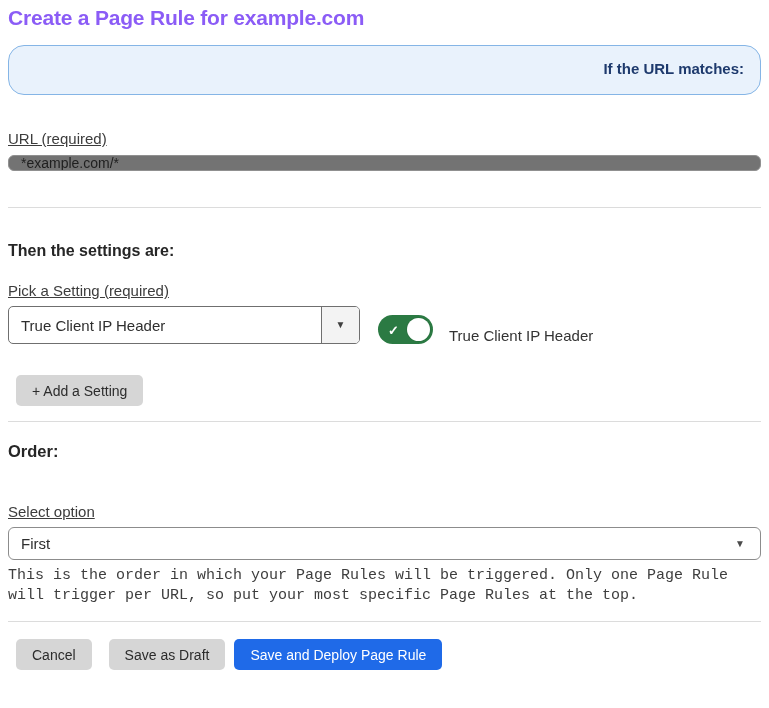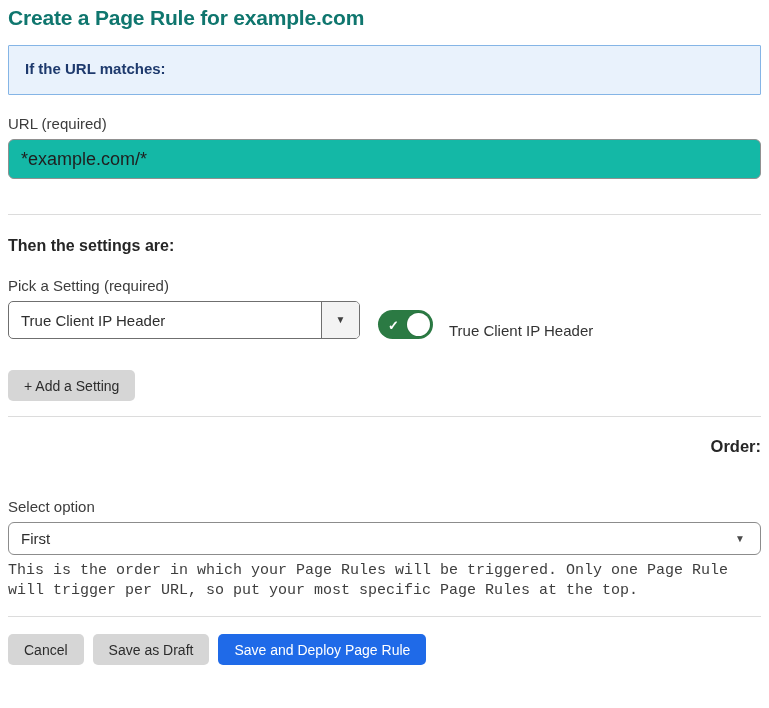--- a/index.html
+++ b/index.html
@@ -7,54 +7,55 @@
   body {
     width: 769px; height: 708px;
     padding: 6px 8px 0;
     background: #ffffff;
     font-family: "Liberation Sans", sans-serif;
     color: #2d2d2d;
     overflow: hidden;
   }
   .page-title {
     font-size: 21px; font-weight: 700; letter-spacing: -0.2px;
-    color: #0f766e; margin: 0 0 15px;
+    color: #8b5cf6; margin: 0 0 15px;
   }
   .info-box {
     background: #e9f2fc;
     border: 1px solid #85b5e6;
-    border-radius: 1px;
+    border-radius: 16px;
     padding: 11px 16px 13px;
     color: #1e3a6d;
     font-size: 15px; line-height: 24px;
-    margin-bottom: 20px;
+    margin-bottom: 35px;
+    text-align: right;
   }
   .info-heading { font-weight: 700; }
   .info-link { color: #2458a8; text-decoration: underline; cursor: pointer; }
   .field-label {
-    font-size: 15px; color: #3c3c3c; margin: 0 0 7px;
+    font-size: 15px; color: #3c3c3c; margin: 0 0 7px; text-decoration: underline;
   }
   .url-label { margin-top: 18px; }
   .url-input {
-    width: 100%; height: 40px;
-    background: #14b8a6;
+    width: 100%; height: 16px;
+    background: #737373;
     border: 1px solid #909090;
     border-radius: 6px;
     padding: 0 12px;
-    font-size: 18px; color: #1f1f1f;
+    font-size: 14px; color: #1f1f1f;
     font-family: "Liberation Sans", sans-serif;
     outline: none;
   }
   .divider { border: none; border-top: 1px solid #dcdcdc; margin: 0; }
   .divider-1 { margin-top: 35px; }
   .divider-2 { margin-top: 15px; }
   .divider-3 { margin-top: 15px; }
   .section-heading {
     font-size: 16px; font-weight: 700; color: #262626;
-    margin: 22px 0 0;
+    margin: 34px 0 0;
   }
   .picker-label { margin-top: 22px; }
   .setting-row { display: flex; align-items: flex-end; margin-top: 0; }
   .setting-select {
     display: flex; align-items: stretch;
     width: 352px; height: 38px;
     background: #ffffff;
     border: 1px solid #6f6f6f;
     border-radius: 5px;
     overflow: hidden; cursor: pointer;
@@ -88,24 +89,24 @@
     background: #ffffff; border-radius: 50%;
     box-shadow: 0 0 0 1px rgba(0,0,0,0.06);
   }
   .toggle-label { font-size: 15px; color: #333333; margin-left: 16px; }
   .btn {
     height: 31px; padding: 0 16px;
     border: none; border-radius: 5px;
     font-size: 14px; font-family: "Liberation Sans", sans-serif;
     cursor: pointer;
   }
-  .btn-gray { background: #d6d6d6; color: #2c2c2c; }
+  .btn-gray { background: #d6d6d6; color: #2c2c2c; margin-left: 8px; }
   .btn-blue { background: #1f6ae8; color: #ffffff; }
   .add-setting-btn { margin-top: 31px; display: block; }
-  .order-heading { margin-top: 20px; font-size: 16.5px; text-align: right; }
+  .order-heading { margin-top: 20px; font-size: 16.5px; }
   .order-label { margin-top: 42px; }
   .order-select {
     display: flex; align-items: center; justify-content: space-between;
     width: 100%; height: 33px;
     background: #ffffff;
     border: 1px solid #8c8c8c;
     border-radius: 6px;
     padding: 0 15px 0 12px;
     font-size: 15px; color: #2e2e2e;
     cursor: pointer;

